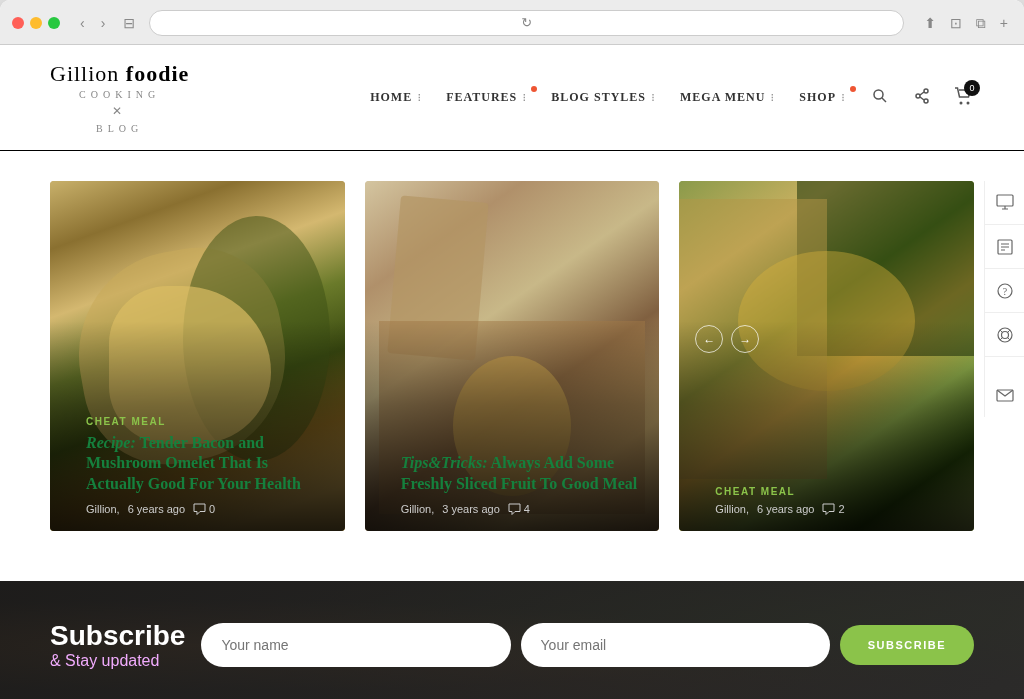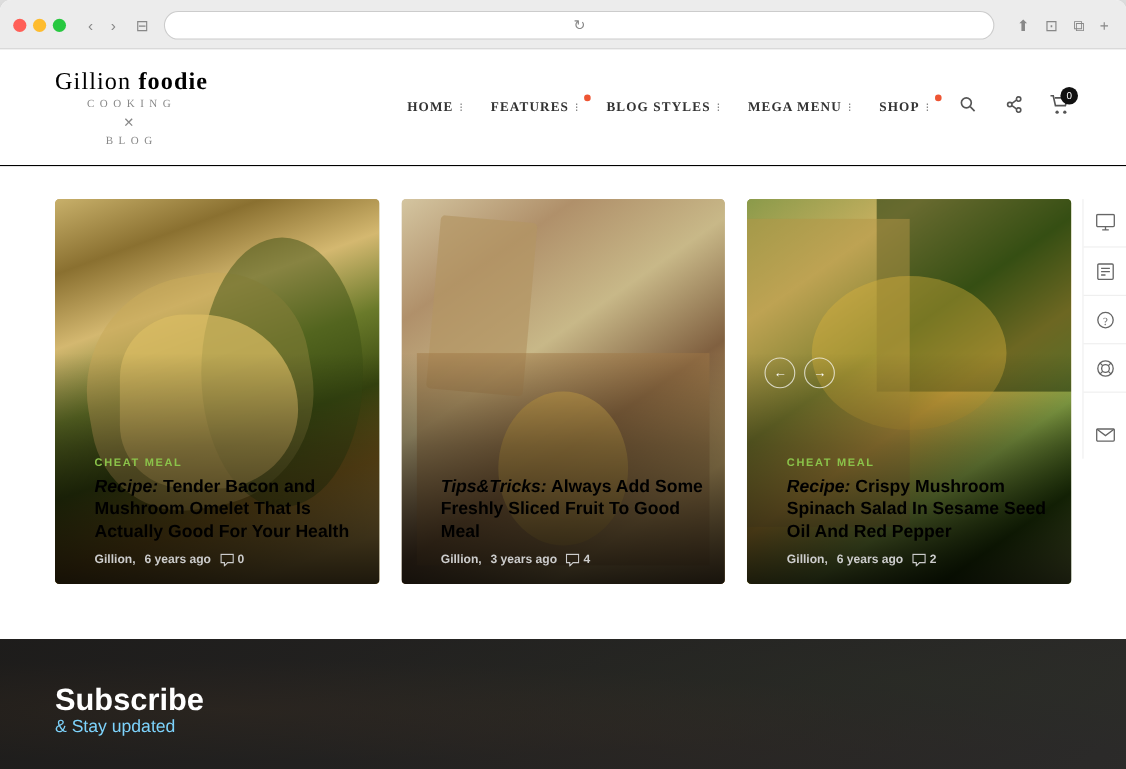--- a/index.html
+++ b/index.html
@@ -169,24 +169,24 @@
       padding: 16px;
       color: #fff;
       margin-left: 20px;
     }
     .card-category {
       font-size: 10px; font-weight: 700; letter-spacing: 1.5px; text-transform: uppercase;
       color: #8bc34a; margin-bottom: 6px; font-family: sans-serif;
     }
     .card-title {
       font-size: 16px; font-weight: 700; line-height: 1.3; margin-bottom: 8px;
-      font-family: Liberation Sans, sans-serif; color: #000000;
+      font-family: Liberation Serif, serif; color: #15803d;
     }
     .card-meta {
-      font-size: 11px; color: #ccc; display: flex; align-items: flex-start; gap: 8px; font-family: sans-serif; font-weight: bold;
+      font-size: 11px; color: #ccc; display: flex; align-items: flex-start; gap: 8px; font-family: sans-serif;
     }
     .card-meta .author { }
     .card-meta .time { }
     .card-meta .comment-icon { display: flex; align-items: center; gap: 3px; }
 
     
     .card-nav-arrows {
       position: absolute;
       top: 50%;
       left: 16px;
@@ -249,21 +249,21 @@
       gap: 16px;
       width: 100%;
     }
     .subscribe-text {
       flex: 0 0 auto;
     }
     .subscribe-title {
       font-size: 28px; font-weight: 800; color: #fff; line-height: 1.1; font-family: sans-serif;
     }
     .subscribe-subtitle {
-      font-size: 16px; color: #7dd3fc; font-family: sans-serif; font-weight: 400;
+      font-size: 16px; color: #f0abfc; font-family: sans-serif; font-weight: 400;
     }
     .subscribe-form {
       display: flex; gap: 10px; flex: 1; align-items: center;
     }
     .subscribe-input {
       flex: 1;
       padding: 14px 20px;
       border-radius: 30px;
       border: none;
       font-size: 14px;
@@ -446,23 +446,20 @@
             </div>
             <div class="card-overlay"></div>
 
             <div class="card-nav-arrows" style="top:45%;">
               <button class="arrow-btn">←</button>
               <button class="arrow-btn">→</button>
             </div>
           </div>
           <div class="card-content">
             <div class="card-category">CHEAT MEAL</div>
-            <div class="card-title">
-              <em>Recipe:</em><span> Crispy Mushroom Spinach Salad In Sesame Seed Oil And Red Pepper</span>
-            </div>
             <div class="card-meta">
               <span class="author">Gillion,</span>
               <span class="time">6 years ago</span>
               <span class="comment-icon">
                 <svg width="13" height="12" viewBox="0 0 13 12">
                     <path d="M1 1h11v7.5H7l-3 3v-3H1z" fill="none" stroke="#ccc" stroke-width="1"></path>
                   </svg>
                 <span>2</span>
               </span>
             </div>
@@ -512,16 +509,21 @@
     </div>
 
     <div class="subscribe-section">
       <div class="subscribe-food-bg"></div>
       <div class="subscribe-bg"></div>
       <div class="subscribe-content">
         <div class="subscribe-text">
           <div class="subscribe-title">Subscribe</div>
           <div class="subscribe-subtitle">&amp; Stay updated</div>
         </div>
+        <div class="subscribe-form">
+          <input class="subscribe-input" type="text" placeholder="Your name" style="">
+          <input class="subscribe-input" type="email" placeholder="Your email" style="">
+          <button class="subscribe-btn">SUBSCRIBE</button>
+        </div>
       </div>
     </div>
   </div>
 </div>
 
 </body></html>

